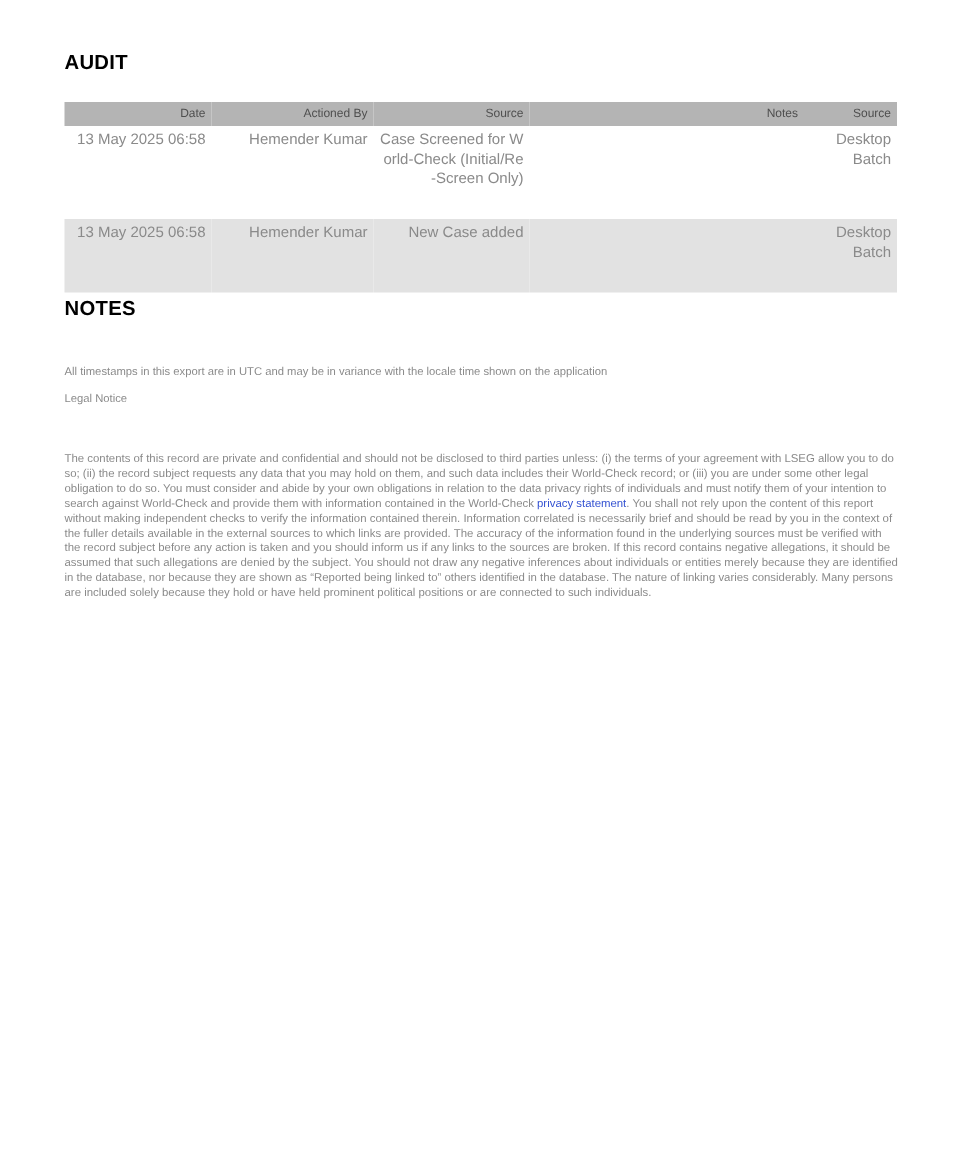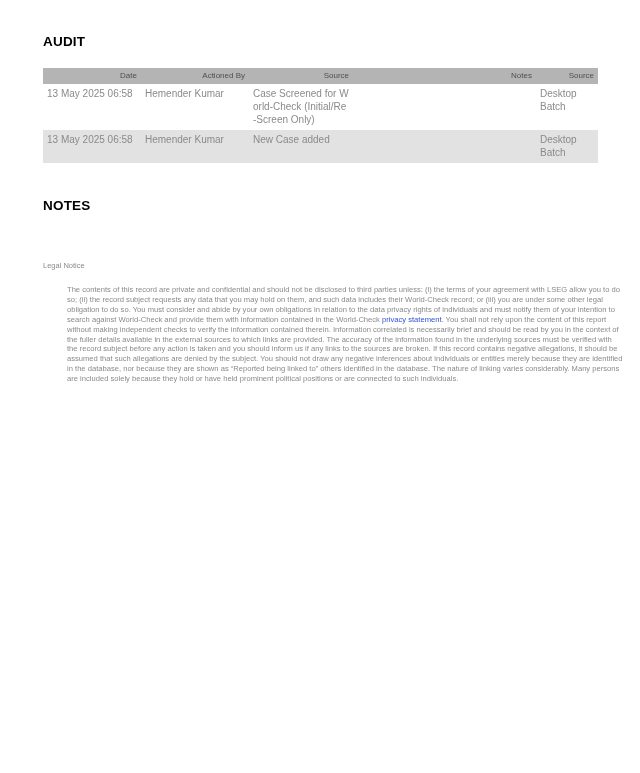--- a/index.html
+++ b/index.html
@@ -21,30 +21,30 @@
 
   table.audit{position:absolute;top:68px;left:43px;width:555px;border-collapse:collapse;table-layout:fixed;}
   table.audit th{
     background:var(--table-header-bg);
     color:var(--header-text);
     font-size:8px;font-weight:400;text-align:right;
     padding:3px 4px;line-height:10px;height:16px;
   }
   table.audit td{
     font-size:10px;color:var(--body-gray);
-    padding:3px 4px 4px 4px;line-height:13px;vertical-align:top;
+    padding:3px 4px 20px 4px;line-height:13px;vertical-align:top;text-align:right;
   }
   table.audit tr.row-odd td{background:#ffffff;}
   table.audit tr.row-even td{background:var(--table-alt-row-bg);}
   td.cell-action{word-break:break-all;}
 
   .small-gray{position:absolute;left:43px;font-size:7.5px;color:var(--body-gray);line-height:9px;}
   .timestamp-note{top:243px;width:556px;}
   .legal-label{top:261px;text-align:center;}
-  .legal-text{position:absolute;top:285px;left:43px;width:556px;font-size:7.6px;line-height:9.9px;color:var(--body-gray);margin-left:24px;}
+  .legal-text{position:absolute;top:301px;left:43px;width:556px;font-size:7.6px;line-height:9.9px;color:var(--body-gray);}
   .legal-text a{color:var(--link-blue);text-decoration:none;}
 
   .footer-fields{position:absolute;top:726px;left:43px;display:grid;grid-template-columns:82px auto;font-size:7px;line-height:8.6px;color:var(--body-gray);}
   .footer-fields .lbl{font-weight:700;}
 
   .brand-logo{position:absolute;top:735px;left:402px;display:flex;align-items:center;color:var(--lseg-blue);}
   .crest{width:42px;height:32px;flex:0 0 auto;}
   .brand-word{font-size:22.5px;font-weight:400;letter-spacing:.4px;margin-left:8px;line-height:30px;}
   .brand-tagline{margin-left:6px;font-size:8.3px;font-weight:700;line-height:9.3px;letter-spacing:.2px;font-family:Liberation Mono, monospace;}
 </style>
@@ -85,20 +85,21 @@
         <td>Hemender Kumar</td>
         <td class="cell-action">New Case added</td>
         <td></td>
         <td>Desktop Batch</td>
       </tr>
     </tbody>
   </table>
 
   <div class="section-title notes-title">NOTES</div>
 
+  <div class="small-gray timestamp-note">All timestamps in this export are in UTC and may be in variance with the locale time shown on the application</div>
 
   <div class="small-gray legal-label">Legal Notice</div>
 
   <div class="legal-text"><span>The contents of this record are private and confidential and should not be disclosed to third parties unless: (i) the terms of your agreement with LSEG allow you to do so; (ii) the record subject requests any data that you may hold on them, and such data includes their World-Check record; or (iii) you are under some other legal obligation to do so. You must consider and abide by your own obligations in relation to the data privacy rights of individuals and must notify them of your intention to search against World-Check and provide them with information contained in the World-Check </span><a href="#">privacy statement</a><span>. You shall not rely upon the content of this report without making independent checks to verify the information contained therein. Information correlated is necessarily brief and should be read by you in the context of the fuller details available in the external sources to which links are provided. The accuracy of the information found in the underlying sources must be verified with the record subject before any action is taken and you should inform us if any links to the sources are broken. If this record contains negative allegations, it should be assumed that such allegations are denied by the subject. You should not draw any negative inferences about individuals or entities merely because they are identified in the database, nor because they are shown as “Reported being linked to” others identified in the database. The nature of linking varies considerably. Many persons are included solely because they hold or have held prominent political positions or are connected to such individuals.</span></div>
 
   <div class="footer-fields">
     <div class="lbl">Name</div>
     <div>Anjali Chaurasia</div>
     <div class="lbl">Date Printed</div>
     <div>13-05-2025, 07:00</div>

